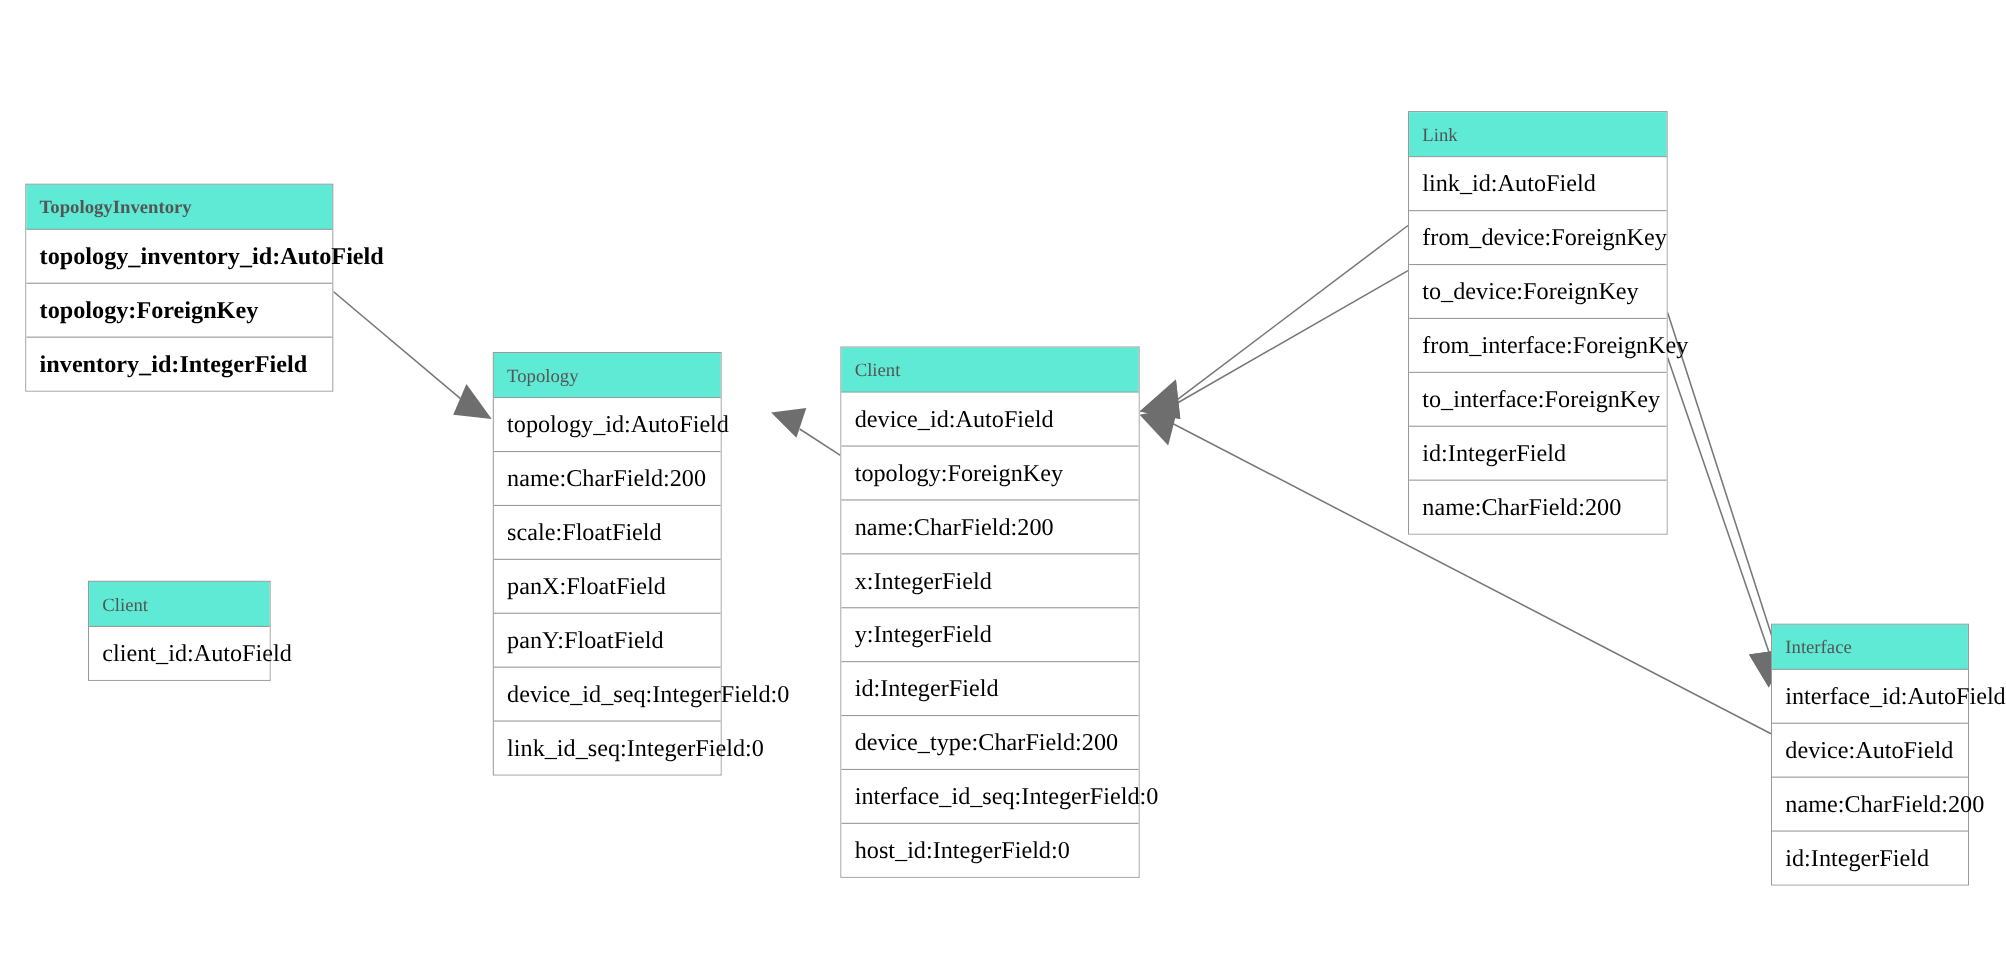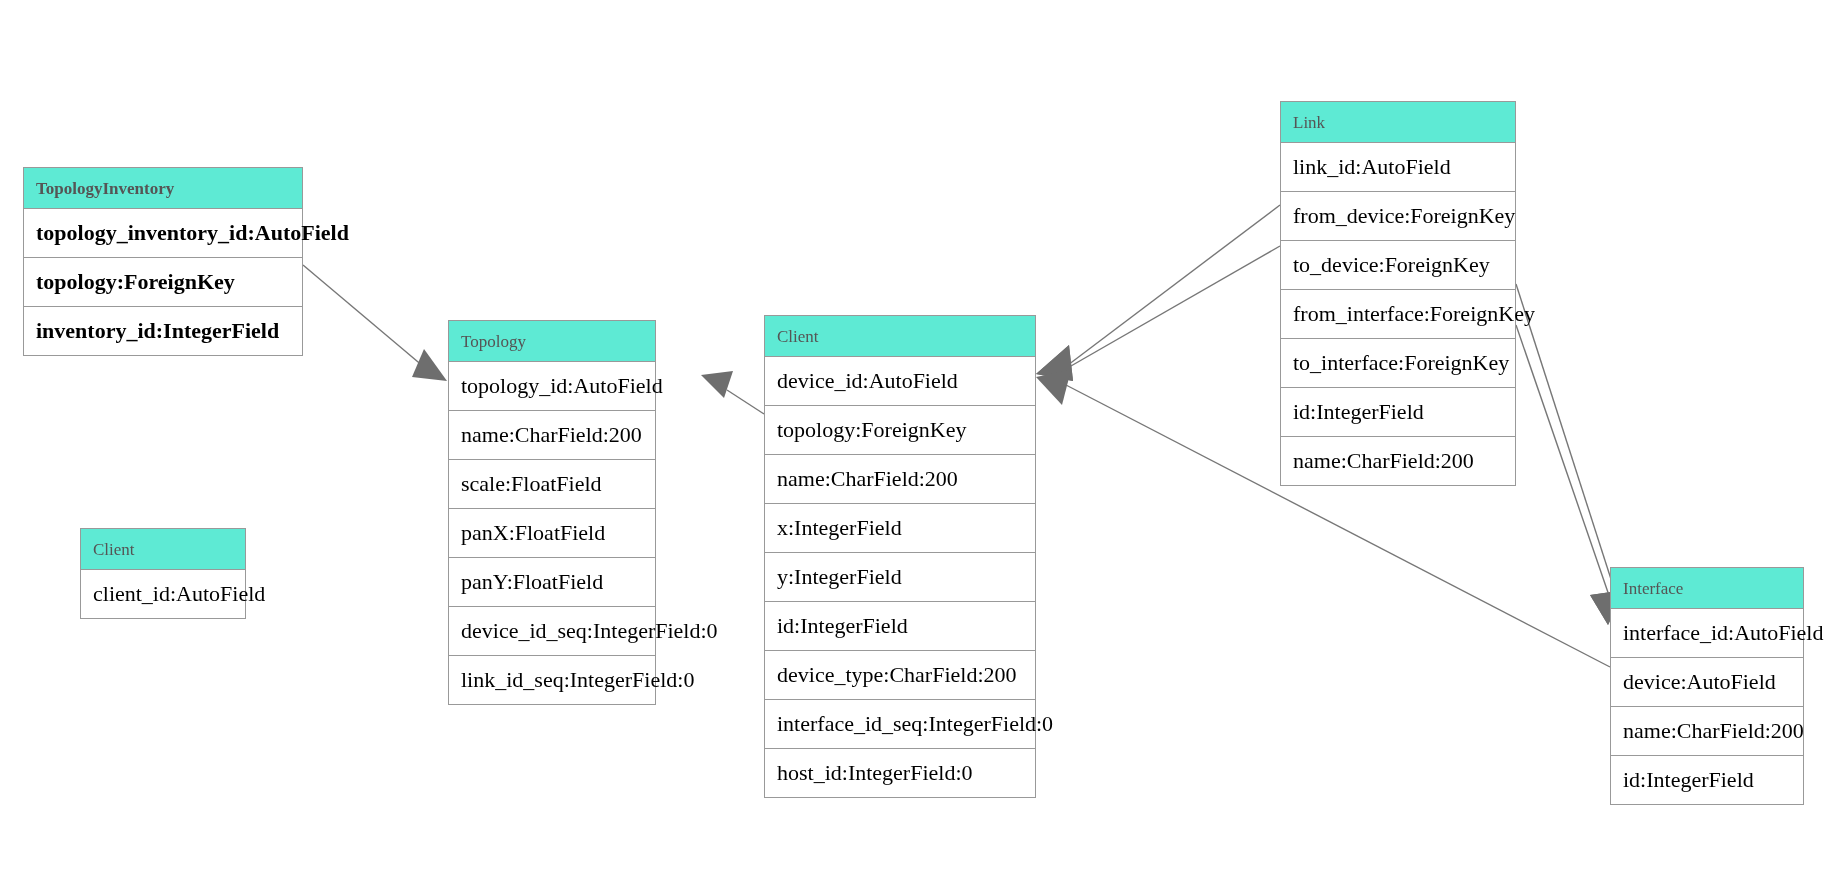--- a/index.html
+++ b/index.html
@@ -146,21 +146,21 @@
         <div class="entity-rows">
           <div class="entity-row">link_id:AutoField</div>
           <div class="entity-row">from_device:ForeignKey</div>
           <div class="entity-row">to_device:ForeignKey</div>
           <div class="entity-row">from_interface:ForeignKey</div>
           <div class="entity-row">to_interface:ForeignKey</div>
           <div class="entity-row">id:IntegerField</div>
           <div class="entity-row">name:CharField:200</div>
         </div>
       </div>
-      <div class="entity" style="left: 1610px; top: 567px; width: 194px;">
+      <div class="entity" style="left: 1610px; top: 567px; width: 180px;">
         <div class="entity-header">Interface</div>
         <div class="entity-rows">
           <div class="entity-row">interface_id:AutoField</div>
           <div class="entity-row">device:AutoField</div>
           <div class="entity-row">name:CharField:200</div>
           <div class="entity-row">id:IntegerField</div>
         </div>
       </div>
     </div>
 

